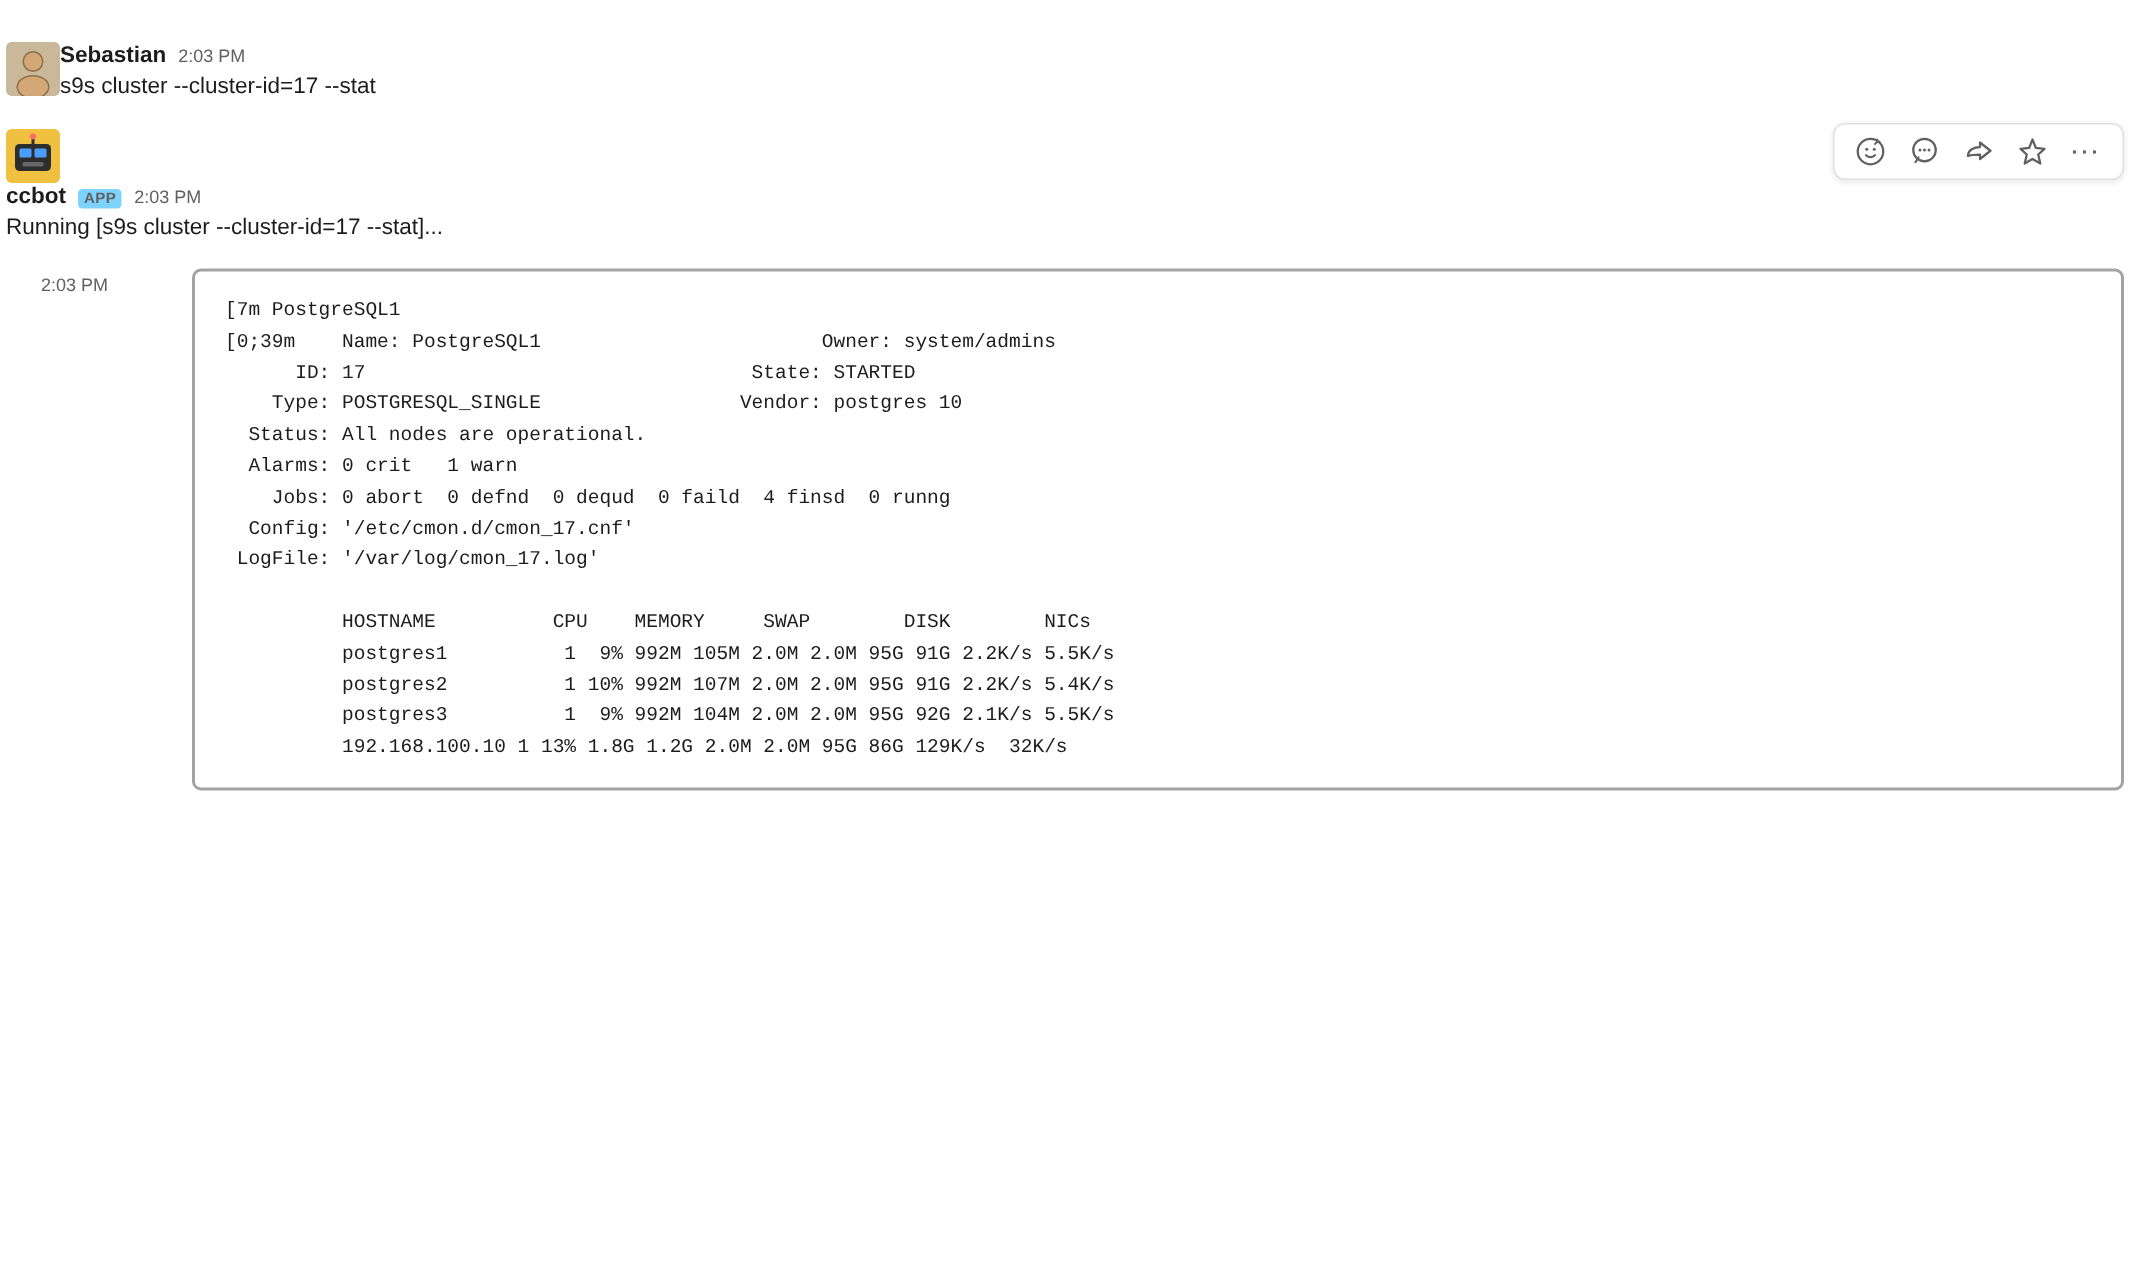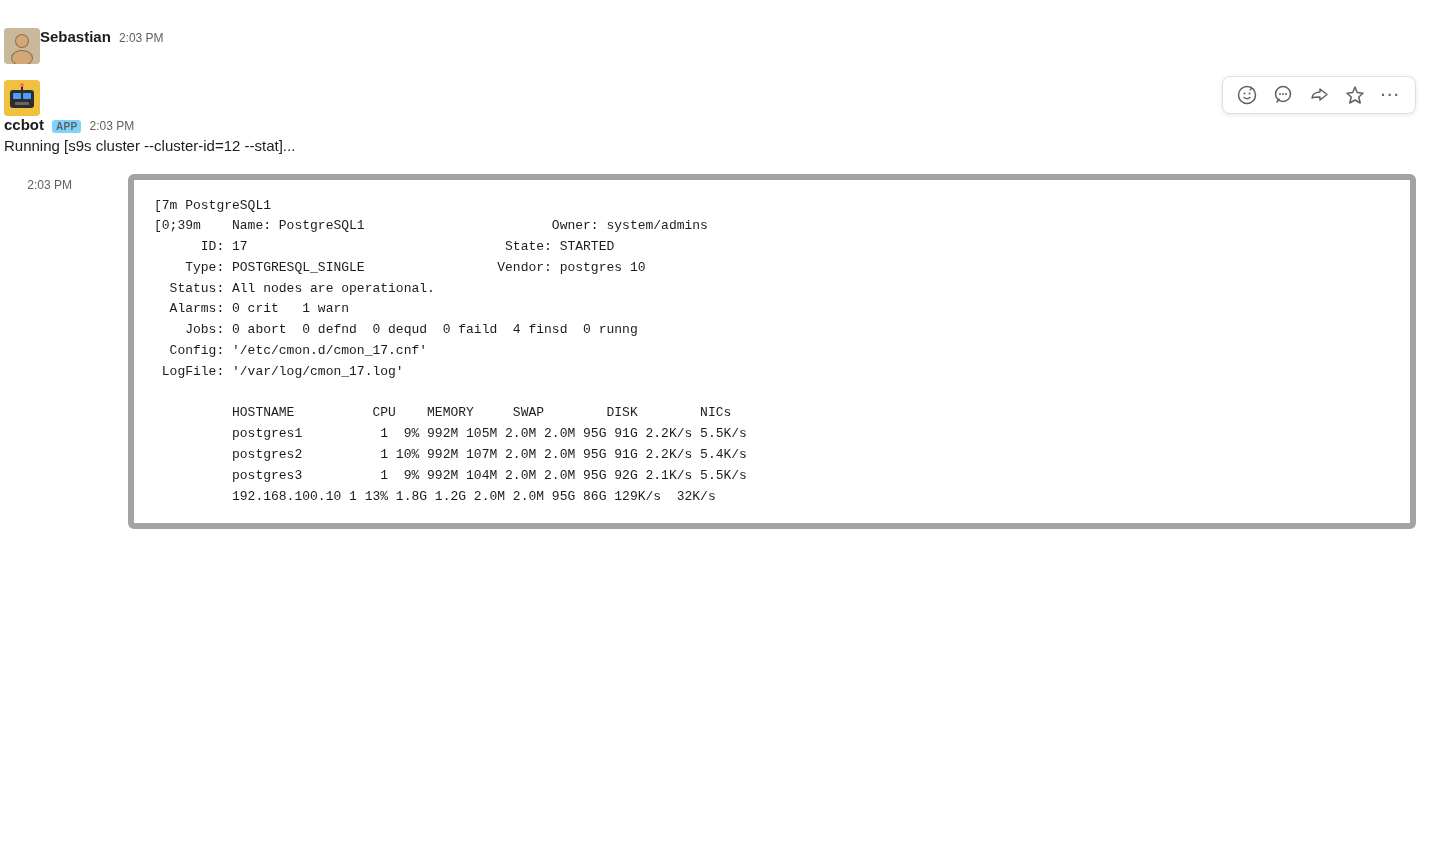--- a/index.html
+++ b/index.html
@@ -71,21 +71,21 @@
       padding-top: 8px;
       padding-right: 8px;
     }
     .message-row-with-time {
       display: flex;
       padding: 4px 20px;
       gap: 0;
     }
     .code-block {
       background: #fff;
-      border: 6px solid #a3a3a3;
+      border: 2px solid #a3a3a3;
       border-radius: 6px;
       padding: 16px 20px;
       font-family: "SFMono-Regular", Consolas, "Liberation Mono", Menlo, monospace;
       font-size: 13px;
       line-height: 1.6;
       color: #1d1c1d;
       margin-top: 4px;
       white-space: pre;
       overflow-x: auto;
     }
@@ -139,20 +139,21 @@
 
       <circle cx="18" cy="13" r="6" fill="#d4a876"></circle>
       <ellipse cx="18" cy="30" rx="10" ry="7" fill="#d4a876"></ellipse>
     </svg>
   </div>
   <div class="message-content">
     <div class="message-header">
       <span class="username">Sebastian</span>
       <span class="timestamp">2:03 PM</span>
     </div>
+    <div class="message-text">s9s cluster --cluster-id=17 --stat</div>
   </div>
 </div>
 
 <div class="message-group" style="position:relative;flex-direction:column;">
   <div class="avatar avatar-bot">
     <svg width="36" height="36" viewBox="0 0 36 36">
       <rect width="36" height="36" rx="4" fill="#f0c040"></rect>
 
       <rect x="6" y="10" width="24" height="18" rx="3" fill="#2d2d2d"></rect>
       <rect x="9" y="13" width="8" height="6" rx="1" fill="#4a9eff"></rect>
@@ -162,21 +163,21 @@
       <rect x="17" y="5" width="2" height="5" fill="#2d2d2d"></rect>
       <circle cx="18" cy="5" r="2" fill="#ff6b6b"></circle>
     </svg>
   </div>
   <div class="message-content">
     <div class="message-header">
       <span class="username">ccbot</span>
       <span class="app-badge">APP</span>
       <span class="timestamp">2:03 PM</span>
     </div>
-    <div class="message-text">Running [s9s cluster --cluster-id=12 --stat]...</div>
+    <div class="message-text">Running [s9s cluster --cluster-id=17 --stat]...</div>
   </div>
 
   <div class="action-bar">
     <button class="action-btn" title="Add emoji reaction">
       <svg width="20" height="20" viewBox="0 0 20 20" fill="none">
         <circle cx="10" cy="10" r="8.5" stroke="#616061" stroke-width="1.5"></circle>
         <circle cx="7.5" cy="8.5" r="1" fill="#616061"></circle>
         <circle cx="12.5" cy="8.5" r="1" fill="#616061"></circle>
         <path d="M7 12.5 Q10 15 13 12.5" stroke="#616061" stroke-width="1.5" fill="none" stroke-linecap="round"></path>
         <path d="M13 5 L14.5 3.5 M14.5 3.5 L16 3.5 M14.5 3.5 L14.5 2" stroke="#616061" stroke-width="1.2" stroke-linecap="round"></path>

